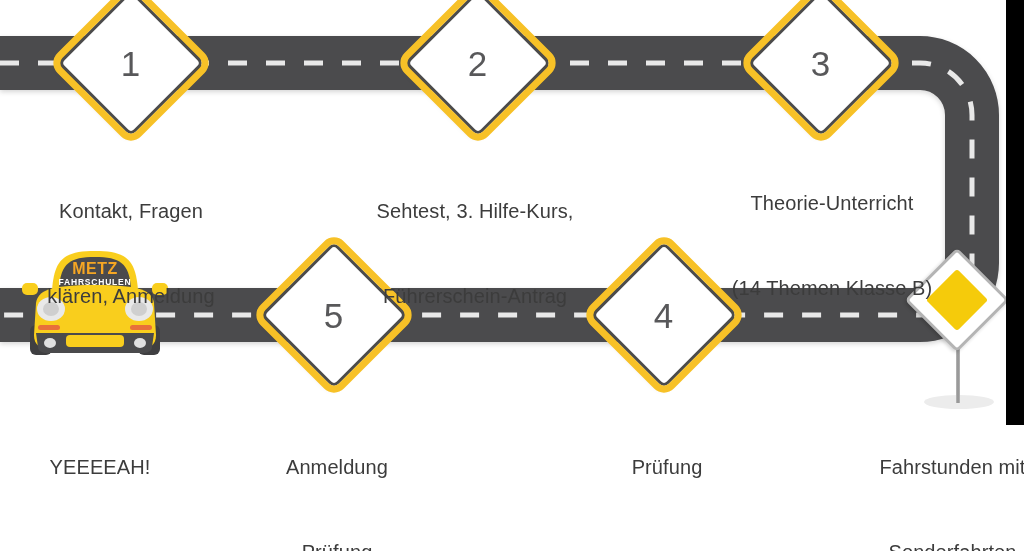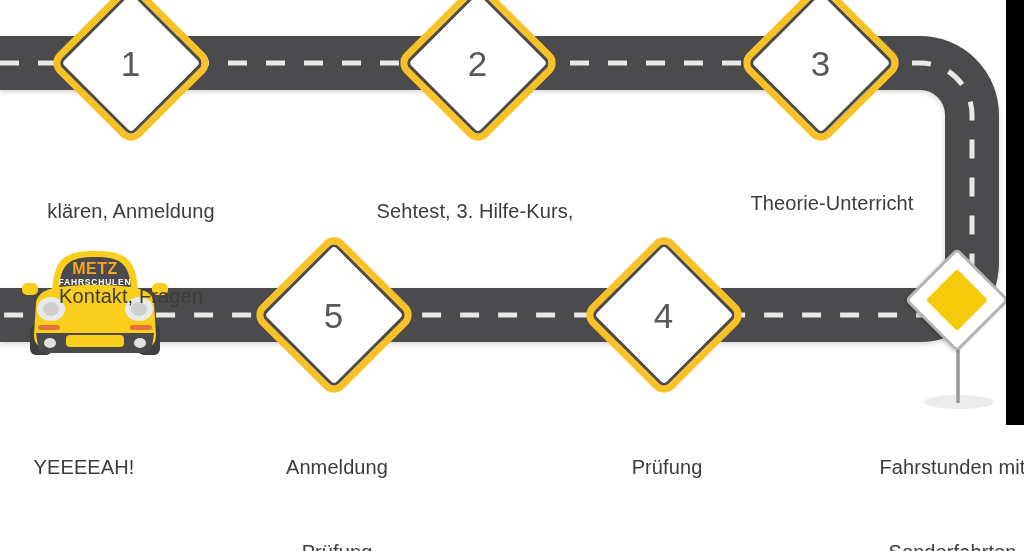--- a/index.html
+++ b/index.html
@@ -165,33 +165,35 @@
     <rect x="24" y="82" width="22" height="5" rx="2.5" fill="#E8703A"></rect>
     <rect x="116" y="82" width="22" height="5" rx="2.5" fill="#E8703A"></rect>
 
     <path d="M22 90 L140 90 L138 104 C138 108 134 110 128 110 L34 110 C28 110 24 108 24 104 Z" fill="#4a4a4c"></path>
     <rect x="52" y="92" width="58" height="12" rx="4" fill="#F9CE1D"></rect>
     <ellipse cx="36" cy="100" rx="6" ry="5" fill="#e0e0e0"></ellipse>
     <ellipse cx="126" cy="100" rx="6" ry="5" fill="#e0e0e0"></ellipse>
   </svg>
 
   <div class="caption" style="left:16px; top:140px; width:230px;">
+    <div>Kontakt, Fragen</div>
     <div>klären, Anmeldung</div>
-    <div>Kontakt, Fragen</div>
   </div>
 
   <div class="caption" style="left:355px; top:140px; width:240px;">
     <div>Sehtest, 3. Hilfe-Kurs,</div>
+    <div>Führerschein-Antrag</div>
   </div>
 
   <div class="caption" style="left:712px; top:132px; width:240px;">
     <div>Theorie-Unterricht</div>
-  </div>
-
-  <div class="caption" style="left:4px; top:396px; width:160px;">
+    <div>(14 Themen Klasse B)</div>
+  </div>
+
+  <div class="caption" style="left:20px; top:396px; width:160px;">
     <div>YEEEEAH!</div>
   </div>
 
   <div class="caption" style="left:222px; top:396px; width:230px;">
     <div>Anmeldung</div>
     <div>Prüfung</div>
   </div>
 
   <div class="caption" style="left:552px; top:396px; width:230px;">
     <div>Prüfung</div>

